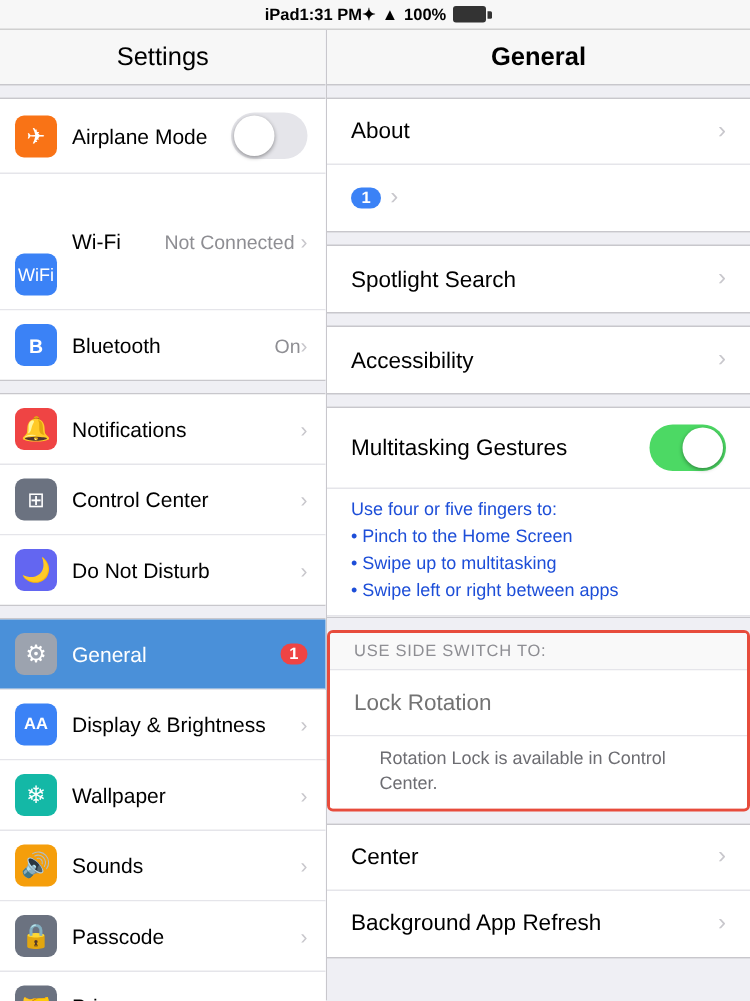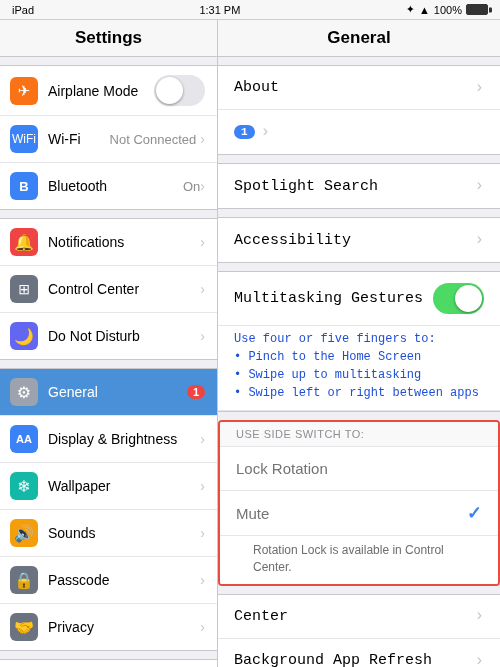--- a/index.html
+++ b/index.html
@@ -9,26 +9,26 @@
       width: 500px;
       height: 667px;
       overflow: hidden;
       font-size: 14px;
     }
 
     
     .status-bar {
       background: #f7f7f7;
       display: flex;
-      justify-content: space-between;
+      justify-content: center;
       align-items: center;
       padding: 0 12px;
       height: 20px;
       font-size: 11px;
-      font-weight: 400;
+      font-weight: 700;
       border-bottom: 1px solid #d0d0d0;
     }
     .status-bar-right { display: flex; align-items: center; gap: 4px; font-size: 11px; }
     .battery-icon {
       display: inline-block;
       width: 22px;
       height: 11px;
       border: 1.5px solid #333;
       border-radius: 2px;
       position: relative;
@@ -58,21 +58,21 @@
       background: #efeff4;
       border-right: 1px solid #c8c7cc;
       overflow-y: auto;
       flex-shrink: 0;
     }
     .sidebar-header {
       background: #f7f7f7;
       border-bottom: 1px solid #c8c7cc;
       padding: 8px 16px;
       font-size: 17px;
-      font-weight: 700;
+      font-weight: 400;
       text-align: center;
       color: #000;
     }
 
     .sidebar-section {
       background: #fff;
       margin-top: 8px;
       border-top: 1px solid #c8c7cc;
       border-bottom: 1px solid #c8c7cc;
     }
@@ -96,21 +96,21 @@
       border-radius: 6px;
       display: flex;
       align-items: center;
       justify-content: center;
       margin-right: 10px;
       flex-shrink: 0;
       font-size: 15px;
       color: #fff;
     }
     .icon-airplane { background: #f97316; }
-    .icon-wifi { background: #3b82f6; }
+    .icon-wifi { background: #3b82f6; margin-top: 44px; }
     .icon-bluetooth { background: #3b82f6; }
     .icon-notifications { background: #ef4444; }
     .icon-control { background: #6b7280; }
     .icon-dnd { background: #6366f1; }
     .icon-general { background: #9ca3af; }
     .icon-display { background: #3b82f6; }
     .icon-wallpaper { background: #14b8a6; }
     .icon-sounds { background: #f59e0b; }
     .icon-passcode { background: #6b7280; }
     .icon-privacy { background: #6b7280; }
@@ -158,21 +158,20 @@
       font-weight: 600;
       text-align: center;
       color: #000;
     }
 
     .content-section {
       background: #fff;
       margin: 8px 0;
       border-top: 1px solid #c8c7cc;
       border-bottom: 1px solid #c8c7cc;
-      font-family: Liberation Mono, monospace;
     }
     .content-item {
       display: flex;
       align-items: center;
       padding: 11px 16px;
       border-bottom: 1px solid #e5e5ea;
       background: #fff;
       min-height: 44px;
     }
     .content-item:last-child { border-bottom: none; }
@@ -423,24 +422,20 @@
         • Swipe left or right between apps
       </div>
     </div>
 
     <div style="margin: 8px 0; padding: 0 0;">
       <div class="side-switch-section">
         <div class="side-switch-header">USE SIDE SWITCH TO:</div>
         <div class="side-switch-item">
           <span class="side-switch-label">Lock Rotation</span>
         </div>
-        <div class="side-switch-item">
-          <span class="side-switch-label">Mute</span>
-          <span class="checkmark">✓</span>
-        </div>
         <div class="side-switch-note">Rotation Lock is available in Control Center.</div>
       </div>
     </div>
 
     <div class="content-section">
       <div class="content-item">
         <span class="content-item-label">Center</span>
         <span class="content-chevron">›</span>
       </div>
       <div class="content-item">

